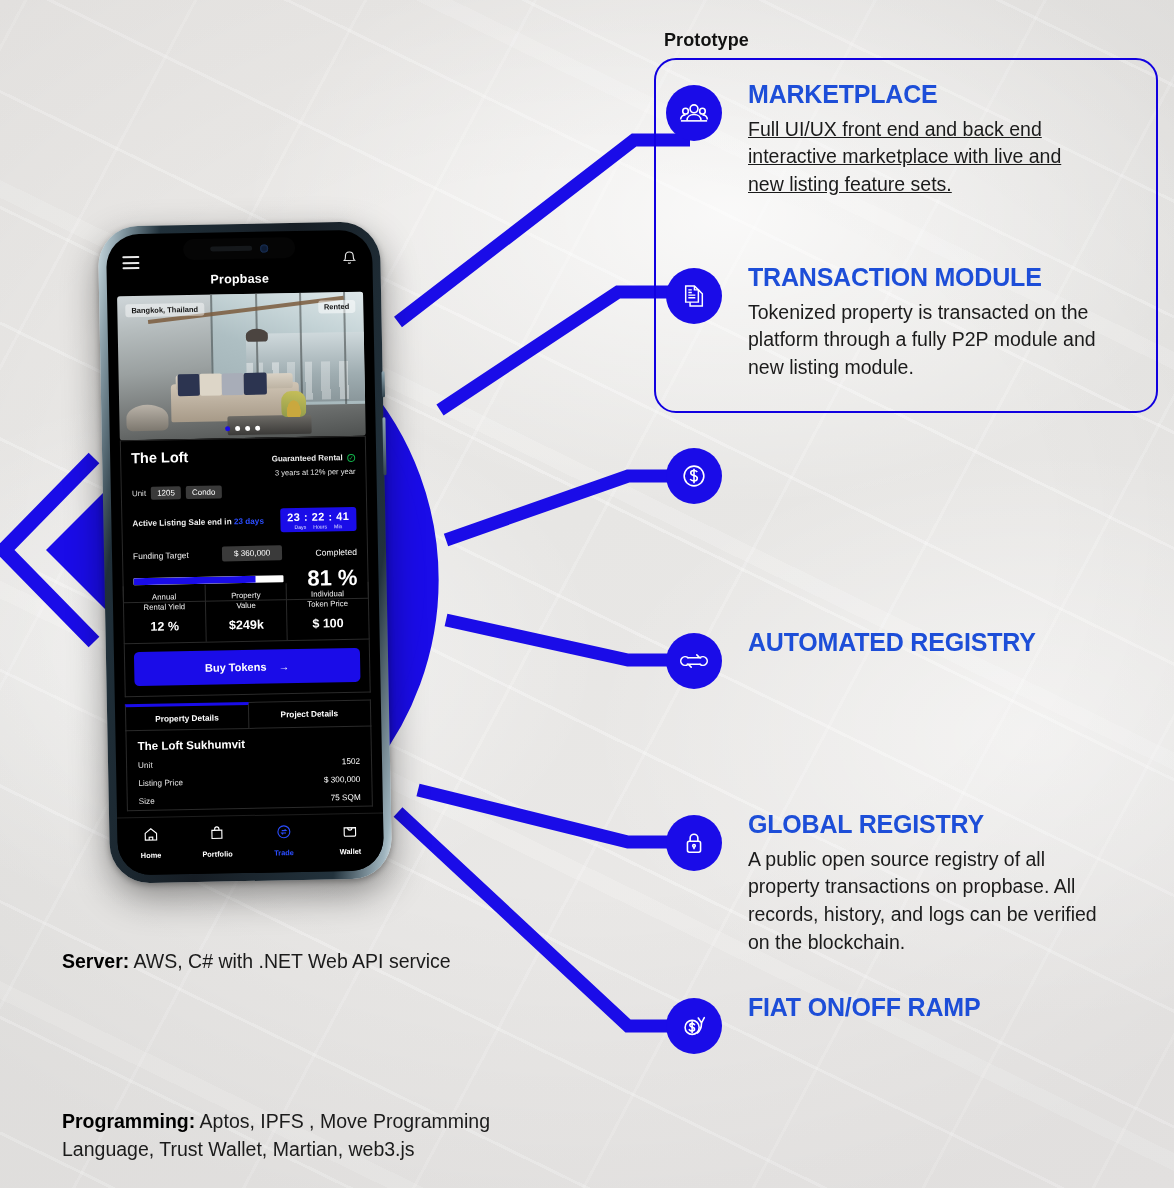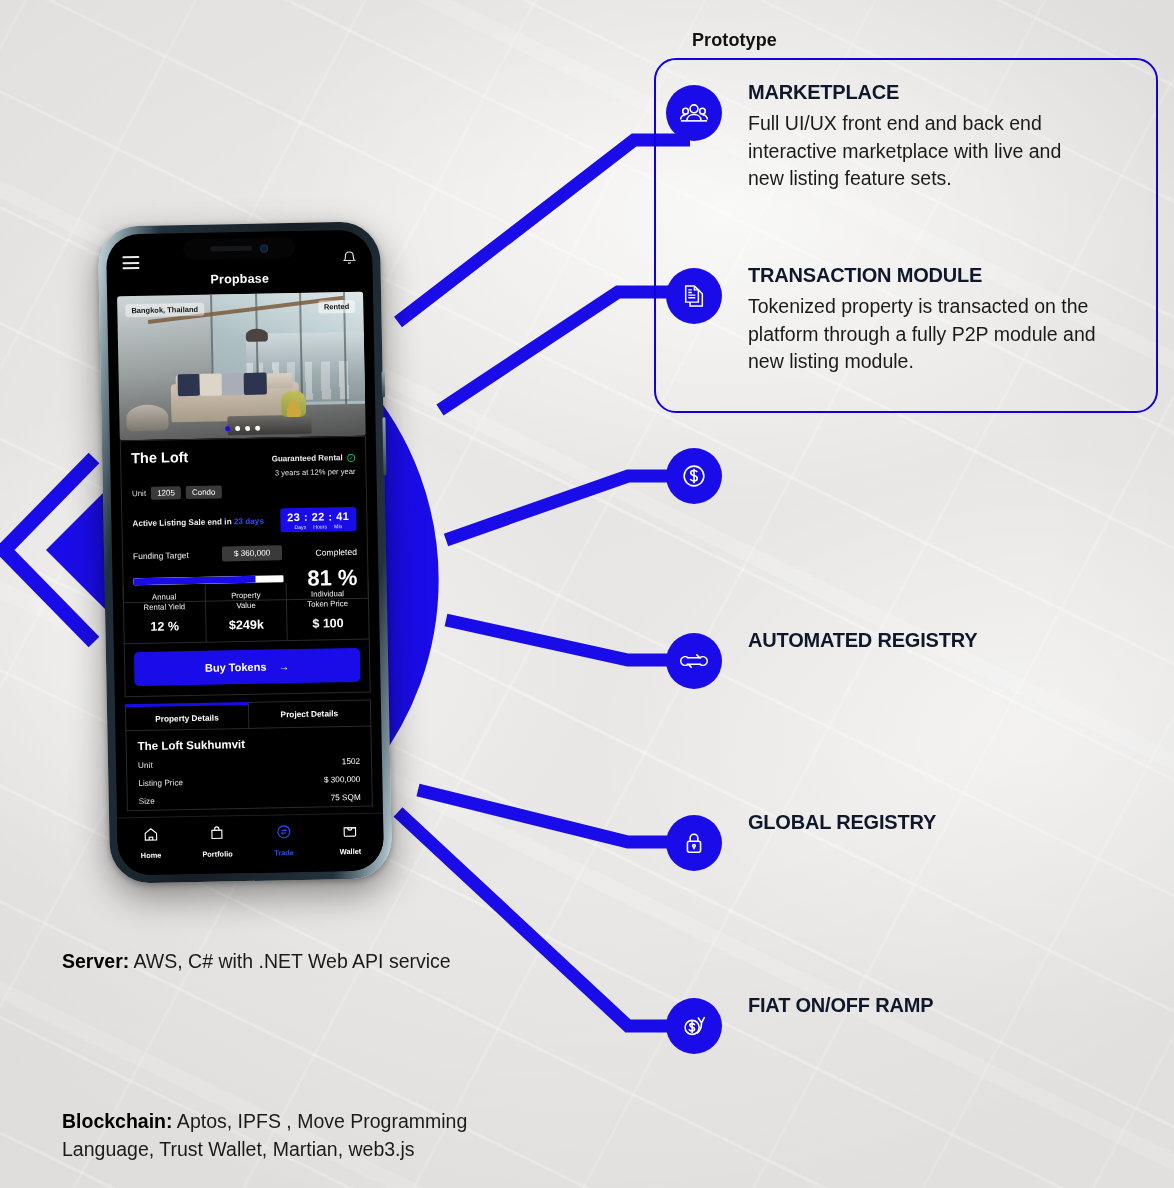--- a/index.html
+++ b/index.html
@@ -46,37 +46,37 @@
 
   
   .halfdisc { position:absolute; left:150px; top:300px; width:300px; height:560px; }
 
   
   .connectors { position:absolute; left:0; top:0; width:1174px; height:1188px; }
 
   
   .proto-label {
     position:absolute; left:664px; top:30px;
-    font-size:18px; font-weight:bold; color:#111; letter-spacing:.1px;margin-left:28px;
+    font-size:18px; font-weight:bold; color:#111; letter-spacing:.1px;
   }
   .proto-box {
     position:absolute; left:654px; top:58px; width:504px; height:355px;
     border:2.5px solid #1100e0; border-radius:22px;
   }
 
   
   .feature { position:absolute; }
   .f-icon {
     position:absolute; left:0; top:0; width:56px; height:56px;
     border-radius:50%; background:#1a0ce8;
     display:flex; align-items:center; justify-content:center;
   }
   .f-body { position:absolute; left:82px; top:-4px; }
   .f-title {
-    font-size:20px; font-weight:bold; color:#0f172a;
+    font-size:25px; font-weight:bold; color:#1d4ed8;
     letter-spacing:-.2px; white-space:nowrap; line-height:1.1;
   }
   .f-desc {
     font-size:19.5px; color:#1b1b1b; line-height:1.42; margin-top:7px;
   }
 
   
   .stack { position:absolute; left:62px; width:540px; font-size:19.5px; color:#1b1b1b; line-height:1.42; }
   .stack b { font-weight:bold; color:#000; }
 
@@ -264,21 +264,21 @@
         <path d="M8.5 24c0-4.2 3.4-6.4 7.5-6.4s7.5 2.2 7.5 6.4"></path>
         <circle cx="7" cy="14" r="3"></circle>
         <path d="M1.8 23c0-3.2 2.4-5 5.2-5"></path>
         <circle cx="25" cy="14" r="3"></circle>
         <path d="M30.2 23c0-3.2-2.4-5-5.2-5"></path>
         <path d="M2 24.4h28"></path>
       </svg>
     </div>
     <div class="f-body">
       <div class="f-title">MARKETPLACE</div>
-      <div class="f-desc" style="width:352px;">Full UI/UX front end  and back end interactive marketplace with live and new listing feature sets.</div>
+      <div class="f-desc" style="width:352px;text-decoration:underline;">Full UI/UX front end  and back end interactive marketplace with live and new listing feature sets.</div>
     </div>
   </div>
 
   <div class="feature" style="left:666px; top:268px;">
     <div class="f-icon">
       <svg width="28" height="28" viewBox="0 0 32 32" fill="none" stroke="#fff" stroke-width="1.7">
         <path d="M6.5 4.5h10l4.5 4.5v14h-14.5z"></path>
         <path d="M16.5 4.5v4.5h4.5"></path>
         <path d="M9.5 9h4M9.5 12h4M9.5 15h8M9.5 18h8"></path>
         <path d="M11.5 23v4.5h14v-14l-4.5-4.5"></path>
@@ -320,20 +320,21 @@
     <div class="f-icon">
       <svg width="28" height="28" viewBox="0 0 32 32" fill="none" stroke="#fff" stroke-width="1.8">
         <rect x="8.5" y="14" width="15" height="12.5" rx="2.2"></rect>
         <path d="M11.6 14v-3.6a4.4 4.4 0 0 1 8.8 0V14"></path>
         <circle cx="16" cy="19.2" r="1.5"></circle>
         <path d="M16 20.7v2.4"></path>
       </svg>
     </div>
     <div class="f-body">
       <div class="f-title">GLOBAL REGISTRY</div>
+      <div class="f-desc" style="width:372px;">A public open source registry of all property transactions on propbase. All records, history, and logs can be verified on the blockchain.</div>
     </div>
   </div>
 
   <div class="feature" style="left:666px; top:998px;">
     <div class="f-icon">
       <svg width="30" height="30" viewBox="0 0 32 32" fill="none" stroke="#fff" stroke-width="1.7" stroke-linecap="round">
         <circle cx="14" cy="17.5" r="7.5"></circle>
         <path d="M16.6 14.6c-.7-.8-1.6-1.1-2.6-1.1-1.5 0-2.5.7-2.5 1.8 0 2.5 5.1 1.3 5.1 3.9 0 1.2-1.2 2-2.7 2-1.2 0-2.2-.4-2.9-1.3"></path>
         <path d="M14 11.6v11.6"></path>
         <path d="M19.5 23.5c2.6-2 4.5-5.5 4.5-10.5"></path>
@@ -342,21 +343,21 @@
     </div>
     <div class="f-body">
       <div class="f-title">FIAT ON/OFF RAMP</div>
     </div>
   </div>
 
   <div class="stack" style="top:948px;">
     <b>Server:</b><span> AWS, C# with .NET Web API service</span>
   </div>
   <div class="stack" style="top:1108px; width:470px;">
-    <b>Blockchain:</b><span> Aptos, IPFS , Move Programming Language, Trust Wallet, Martian, web3.js</span>
+    <b>Programming:</b><span> Aptos, IPFS , Move Programming Language, Trust Wallet, Martian, web3.js</span>
   </div>
 
   <div class="phone">
     <div class="phone-frame"></div>
     <div class="side-btn" style="top:150px; height:26px;"></div>
     <div class="side-btn" style="top:196px; height:58px;"></div>
     <div class="phone-screen">
 
       <div class="notch">
         <div class="speaker"></div>

